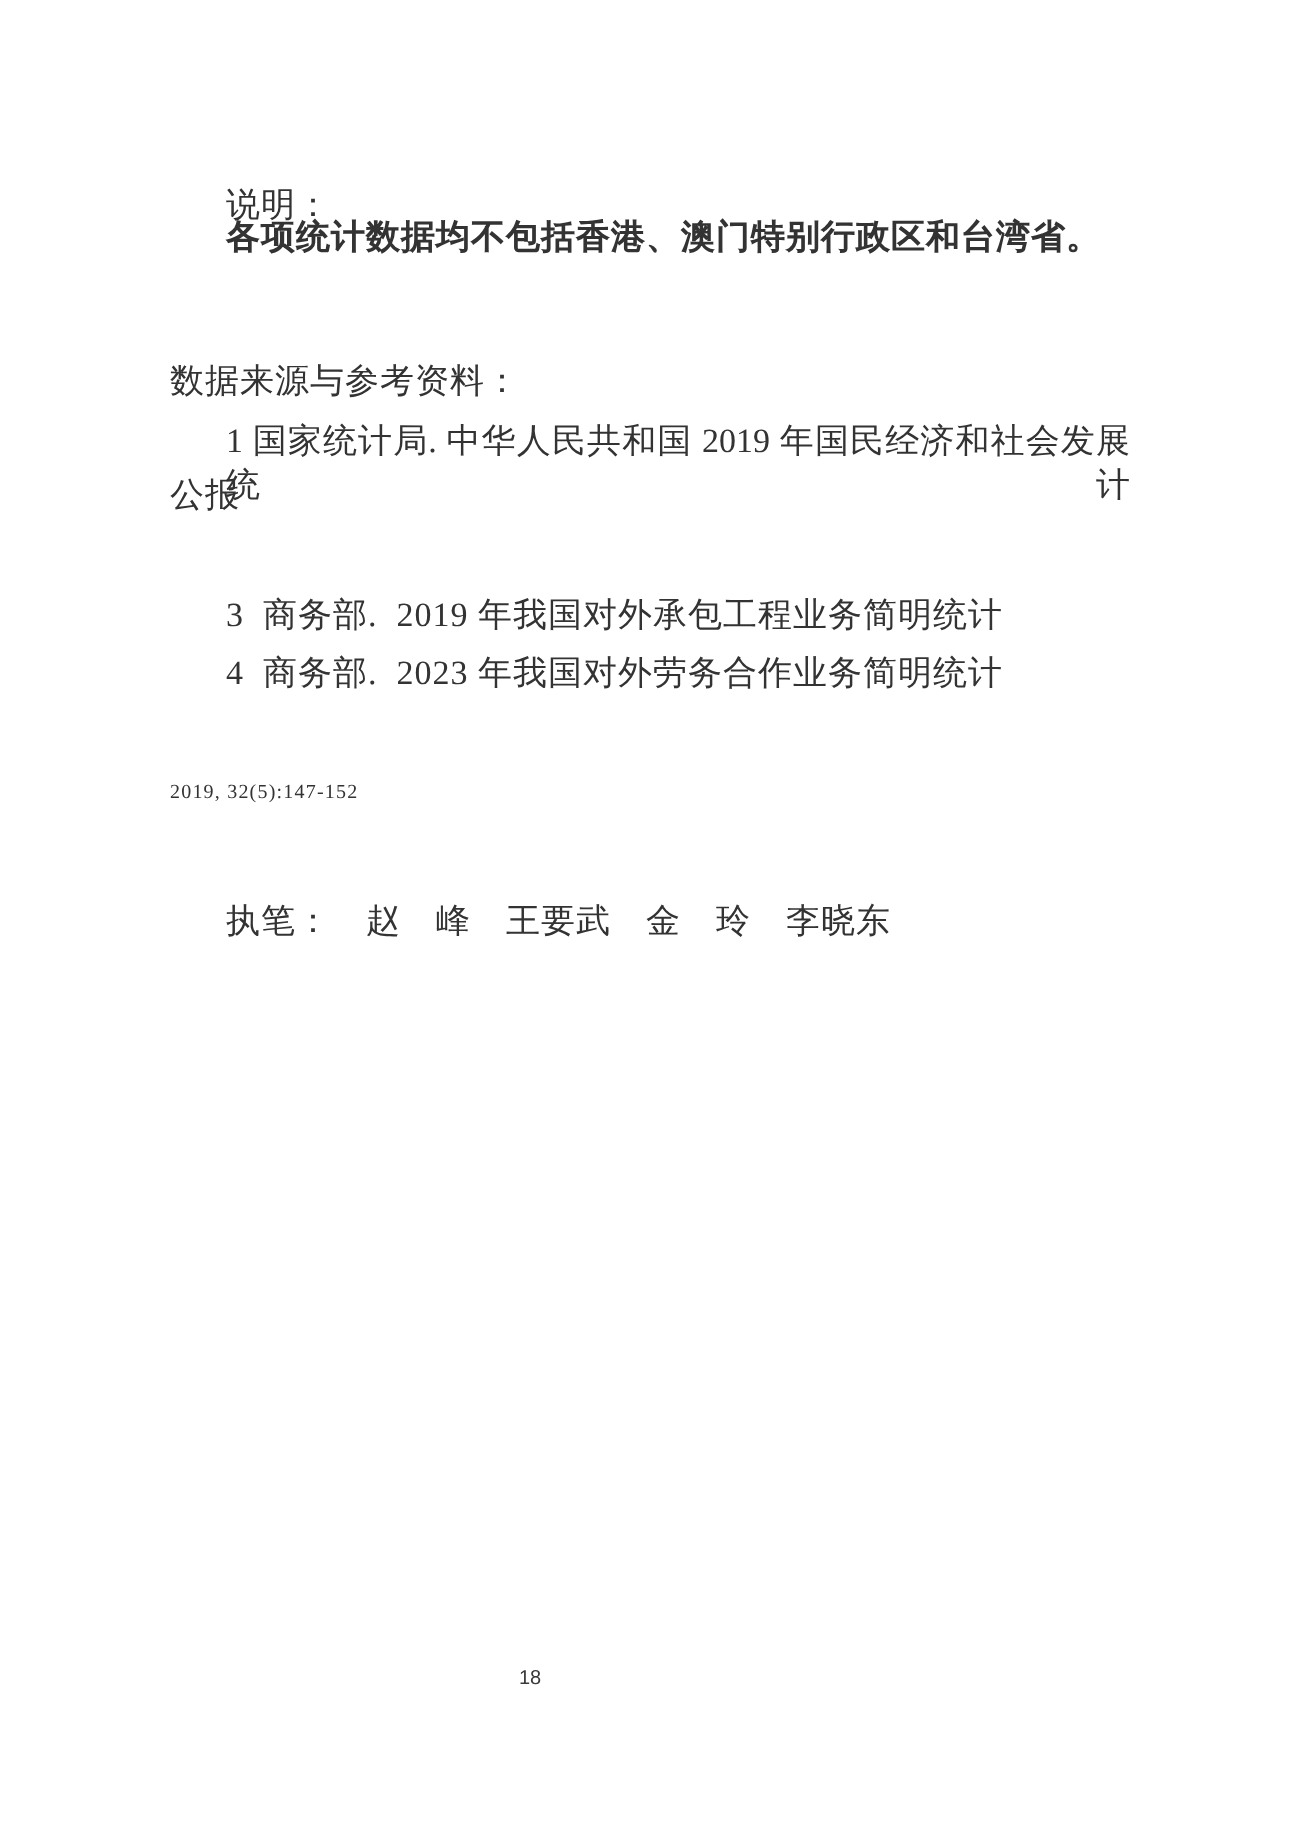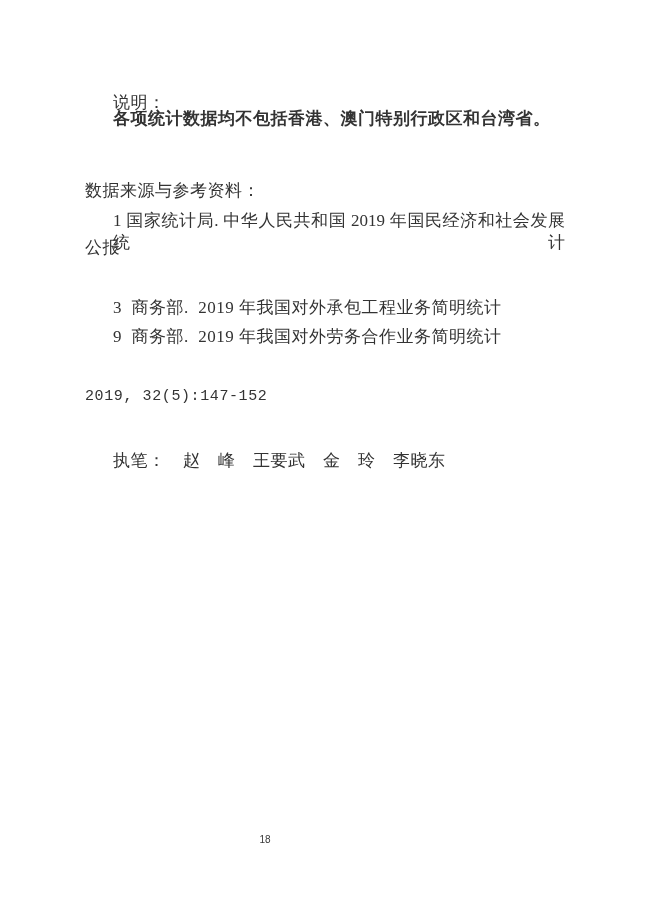--- a/index.html
+++ b/index.html
@@ -27,22 +27,22 @@
   .flush  { left: 85px; text-align: right; }
   .justify {
     left: 113px;
     width: 452px;
     white-space: normal;
     text-align: justify;
     text-align-last: justify;
     letter-spacing: 0;
   }
   .ref-locator {
-    font-family: Liberation Mono, monospace;
-    font-size: 15px;
+    font-family: Liberation Serif, serif;
+    font-size: 10px;
     letter-spacing: 0.6px;
   }
   .y-note-heading   { top: 92px; }
   .y-note-text      { top: 108px; font-weight: bold; }
   .y-sources-head   { top: 180px; }
   .y-ref1a          { top: 210px; }
   .y-ref1b          { top: 237px; font-family: Liberation Serif, serif; }
   .y-ref2           { top: 268px; }
   .y-ref3           { top: 297px; }
   .y-ref4           { top: 326px; }
@@ -71,21 +71,21 @@
 
   <div class="line flush y-sources-head">数据来源与参考资料：</div>
 
   <div class="line justify y-ref1a">1  国家统计局.  中华人民共和国 2019 年国民经济和社会发展统计</div>
 
   <div class="line flush y-ref1b">公报</div>
 
 
   <div class="line indent y-ref3">3  商务部.  2019 年我国对外承包工程业务简明统计</div>
 
-  <div class="line indent y-ref4">9  商务部.  2019 年我国对外劳务合作业务简明统计</div>
+  <div class="line indent y-ref4">4  商务部.  2023 年我国对外劳务合作业务简明统计</div>
 
 
   <div class="line flush ref-locator y-ref5b">2019, 32(5):147-152</div>
 
   <div class="line indent y-byline">执笔：　赵　峰　王要武　金　玲　李晓东</div>
 
   <div class="page-number">18</div>
 
 </div>
 

